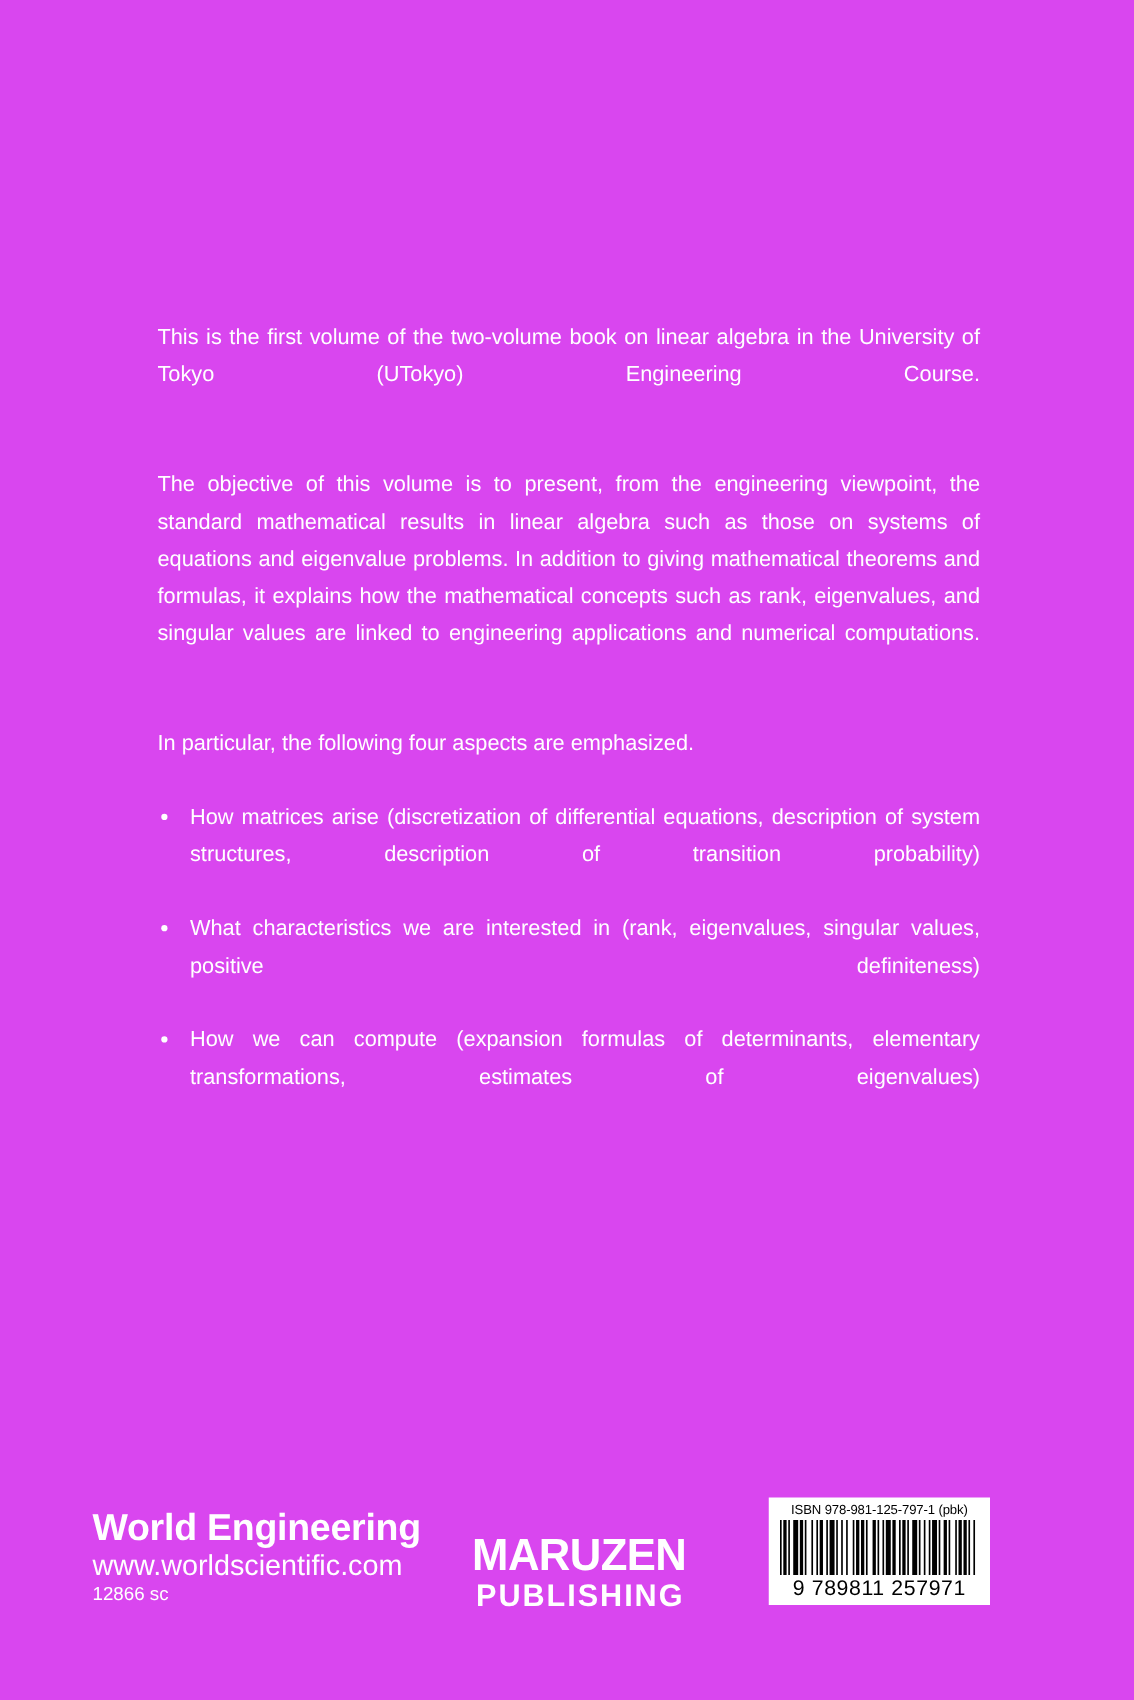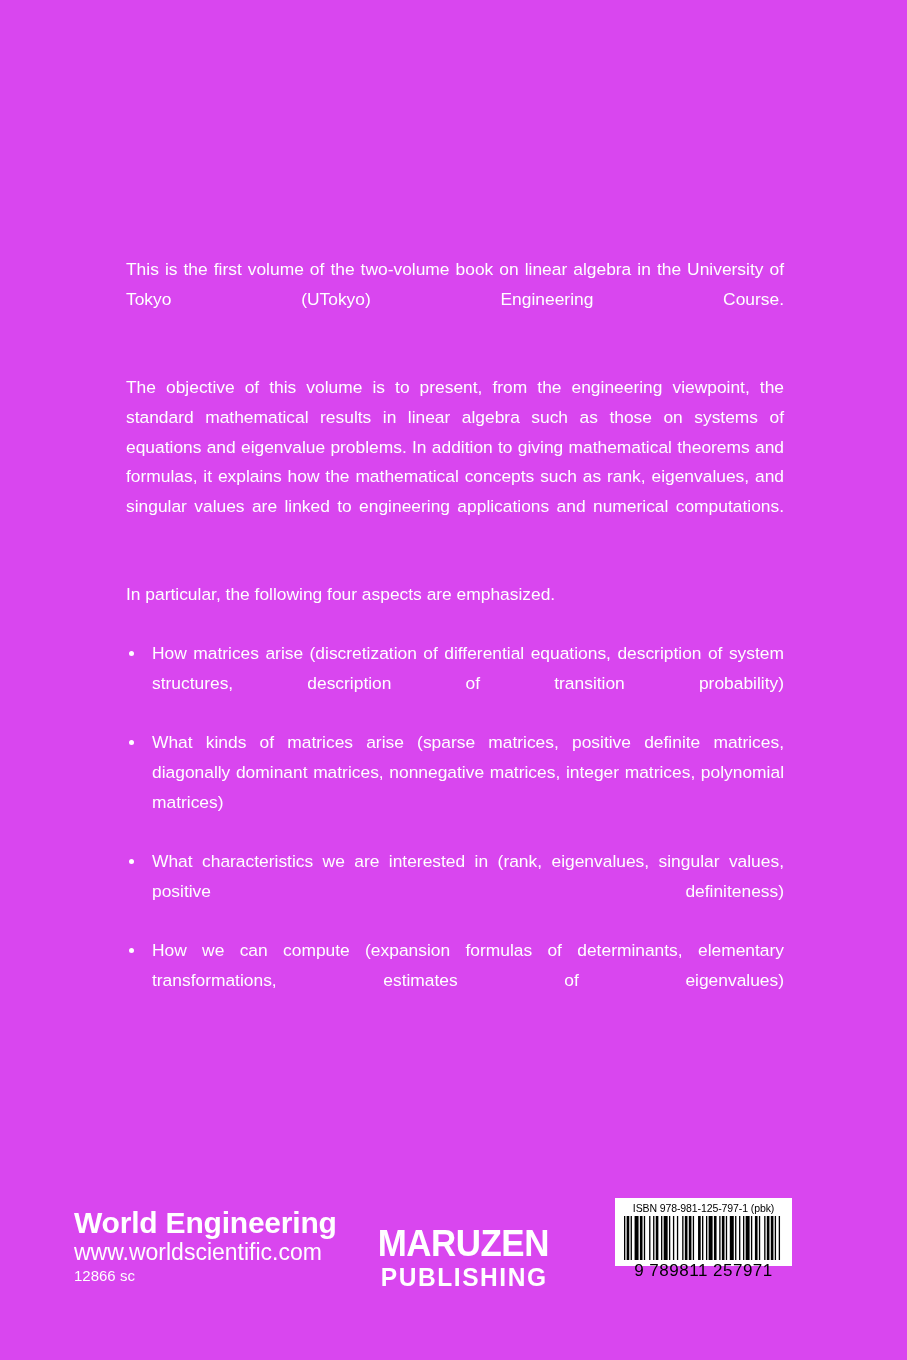--- a/index.html
+++ b/index.html
@@ -150,21 +150,21 @@
     transform: scaleX(0.98);
     transform-origin: left center;
   }
 
   
   .barcode-panel {
     position: absolute;
     left: 615px;
     top: 2px;
     width: 177px;
-    height: 68px;
+    height: 86px;
     background: #ffffff;
     box-sizing: border-box;
     padding: 4px 6px 3px 6px;
   }
   .isbn-line {
     text-align: center;
     color: #000000;
     font-size: 10.5px;
     line-height: 12px;
     white-space: nowrap;
@@ -197,24 +197,20 @@
 
     <p class="para">The objective of this volume is to present, from the engineering viewpoint, the standard mathematical results in linear algebra such as those on systems of equations and eigenvalue problems. In addition to giving mathematical theorems and formulas, it explains how the mathematical concepts such as rank, eigenvalues, and singular values are linked to engineering applications and numerical computations.</p>
 
     <p class="para nojust">In particular, the following four aspects are emphasized.</p>
 
     <div class="bullets-wrap">
       <ul class="bullet-list">
         <li class="bullet-item">
           <span class="bullet-dot"></span>
           <span>How matrices arise (discretization of differential equations, description of system structures, description of transition probability)</span>
-        </li>
-        <li class="bullet-item">
-          <span class="bullet-dot"></span>
-          <span>What kinds of matrices arise (sparse matrices, positive definite matrices, diagonally dominant matrices, nonnegative matrices, integer matrices, polynomial matrices)</span>
         </li>
         <li class="bullet-item">
           <span class="bullet-dot"></span>
           <span>What characteristics we are interested in (rank, eigenvalues, singular values, positive definiteness)</span>
         </li>
         <li class="bullet-item">
           <span class="bullet-dot"></span>
           <span>How we can compute (expansion formulas of determinants, elementary transformations, estimates of eigenvalues)</span>
         </li>
       </ul>

